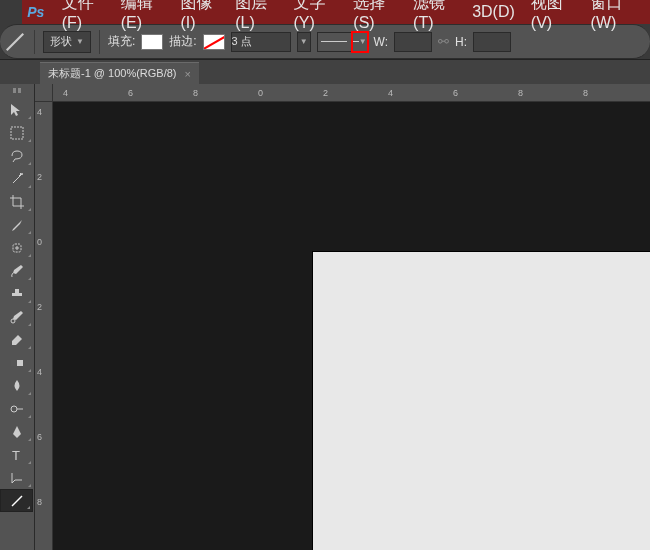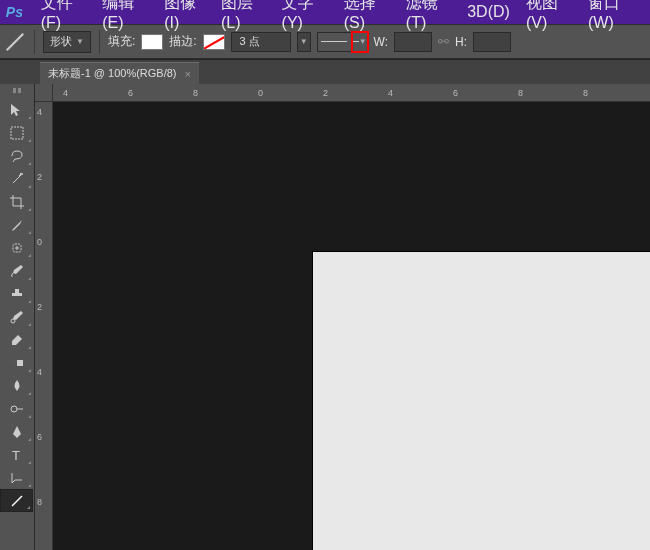--- a/index.html
+++ b/index.html
@@ -1,32 +1,32 @@
 <!DOCTYPE html>
 <html><head>
 <meta charset="utf-8">
 <style>
 * { margin: 0; padding: 0; box-sizing: border-box; font-family: "Microsoft YaHei", Arial, sans-serif; }
 body { background: #3a3a3a; width: 650px; height: 550px; overflow: hidden; color: #ccc; font-size: 11px; }
 
-.menubar { height: 24px; background: #4c1d95; display: flex; align-items: center; padding: 0 4px; }
+.menubar { height: 24px; background: #7f1d1d; display: flex; align-items: center; padding: 0 4px; margin-left: 22px; }
 .ps-logo { width: 24px; height: 22px; display: flex; align-items: center; justify-content: center; color: #5aa8e0; font-weight: bold; font-size: 14px; margin-right: 8px; font-style: italic; }
 .menu-item { padding: 2px 8px; color: #e5e5e5; font-size: 16px; cursor: default; }
 
-.optionsbar { height: 35px; background: #535353; display: flex; align-items: center; padding: 0 4px; gap: 6px; border-top: 1px solid #2d2d2d; border-bottom: 1px solid #2d2d2d; }
+.optionsbar { height: 35px; background: #535353; display: flex; align-items: center; padding: 0 4px; gap: 6px; border-top: 1px solid #2d2d2d; border-bottom: 1px solid #2d2d2d; border-radius: 17px; }
 .opt-icon { width: 22px; height: 22px; display: flex; align-items: center; justify-content: center; }
 .opt-divider { width: 1px; height: 24px; background: #3a3a3a; margin: 0 2px; }
 .opt-dropdown { height: 22px; background: #414141; border: 1px solid #2a2a2a; display: flex; align-items: center; padding: 0 6px; color: #ddd; font-size: 11px; gap: 4px; }
 .opt-dropdown .arrow { font-size: 8px; color: #aaa; }
 .opt-label { color: #e0e0e0; font-size: 12px; }
 .swatch { width: 22px; height: 16px; border: 1px solid #777; }
 .swatch.white { background: #fff; }
 .swatch.redslash { background: #fff; position: relative; overflow: hidden; }
 .swatch.redslash::after { content: ""; position: absolute; width: 140%; height: 2px; background: red; top: 50%; left: -20%; transform: rotate(-30deg); }
-.stroke-input { width: 60px; height: 20px; background: #414141; border: 1px solid #2a2a2a; color: #ddd; display: flex; align-items: center; padding: 0 8px; font-size: 11px; }
+.stroke-input { width: 60px; height: 20px; background: #414141; border: 1px solid #2a2a2a; color: #ddd; display: flex; align-items: center; padding: 0 0; font-size: 11px; }
 .stroke-arrow { width: 14px; height: 20px; background: #414141; border: 1px solid #2a2a2a; display: flex; align-items: center; justify-content: center; font-size: 8px; color: #aaa; }
 .line-style { width: 35px; height: 20px; border: 1px solid #2a2a2a; display: flex; align-items: center; justify-content: center; position: relative; }
 .line-style::before { content: ""; width: 26px; height: 1px; background: #ccc; }
 .red-highlight { position: absolute; width: 18px; height: 22px; border: 2px solid red; right: -2px; top: -2px; }
 .line-style-arrow { width: 12px; height: 20px; display: flex; align-items: center; justify-content: center; font-size: 8px; color: #aaa; }
 .wh-input { width: 38px; height: 20px; background: #414141; border: 1px solid #2a2a2a; }
 .link-icon { color: #888; font-size: 13px; }
 
 .doc-tabs { height: 25px; background: #414141; display: flex; align-items: flex-end; padding-left: 40px; border-top: 1px solid #222; }
 .doc-tab { height: 22px; background: #535353; border-top: 1px solid #6a6a6a; display: flex; align-items: center; padding: 0 8px; font-size: 11px; color: #ddd; gap: 8px; }

